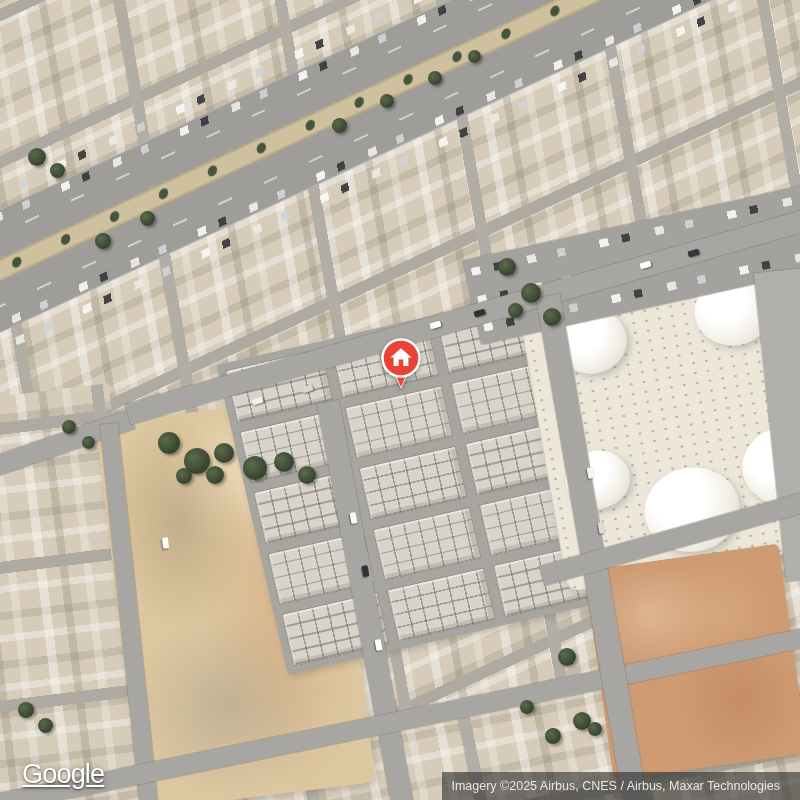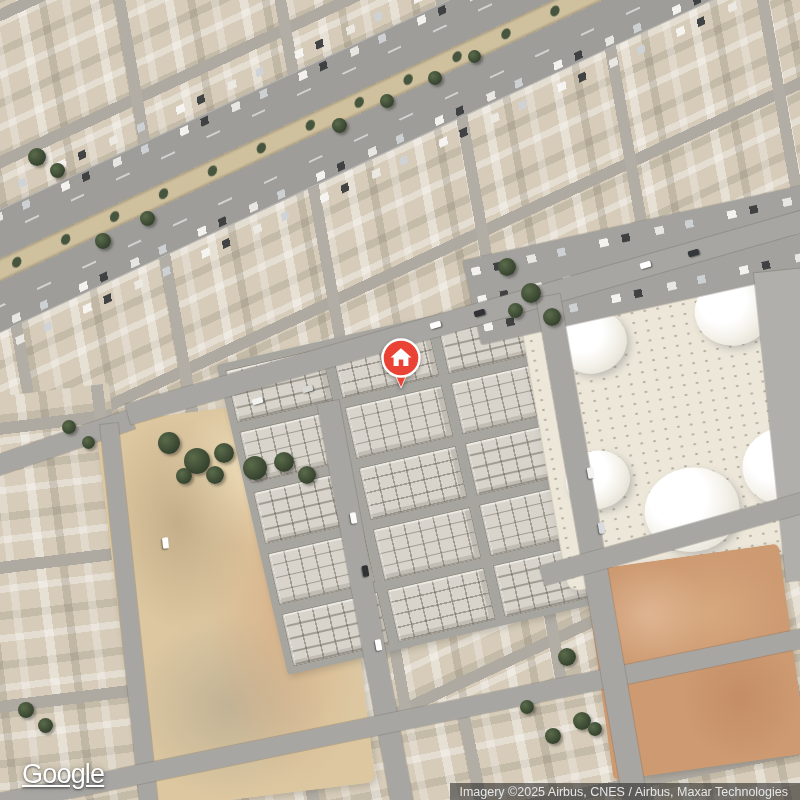--- a/index.html
+++ b/index.html
@@ -82,22 +82,22 @@
     box-shadow:1px 1px 1.5px rgba(0,0,0,.45);}
 
   
   .pin{position:absolute;left:380px;top:337px;width:42px;height:54px;z-index:10;
     filter:drop-shadow(0 2px 2px rgba(0,0,0,.35));cursor:pointer;}
 
   
   .glogo{position:absolute;left:22px;bottom:10px;z-index:20;color:#fff;font-size:27px;
     font-weight:500;letter-spacing:-.8px;
     text-shadow:0 1px 2px rgba(0,0,0,.55), 0 0 6px rgba(0,0,0,.35);cursor:pointer;text-decoration:underline;}
-  .attrib{position:absolute;right:0;bottom:0;height:17px;z-index:20;display:flex;align-items:center;
-    background:rgba(42,42,42,.6);color:#e6e6e6;font-size:12.5px;padding:0 12px 0 9px;white-space:nowrap;}
+  .attrib{position:absolute;right:0;bottom:0;height:28px;z-index:20;display:flex;align-items:center;
+    background:rgba(42,42,42,.6);color:#e6e6e6;font-size:12.5px;padding:0 20px 0 9px;white-space:nowrap;}
 </style>
 </head>
 <body>
 
 <div id="stage">
 
   <div class="gridwrap">
     <div class="fabric base"></div>
     <div class="blvd">
       <div class="lane lane-n"></div>

